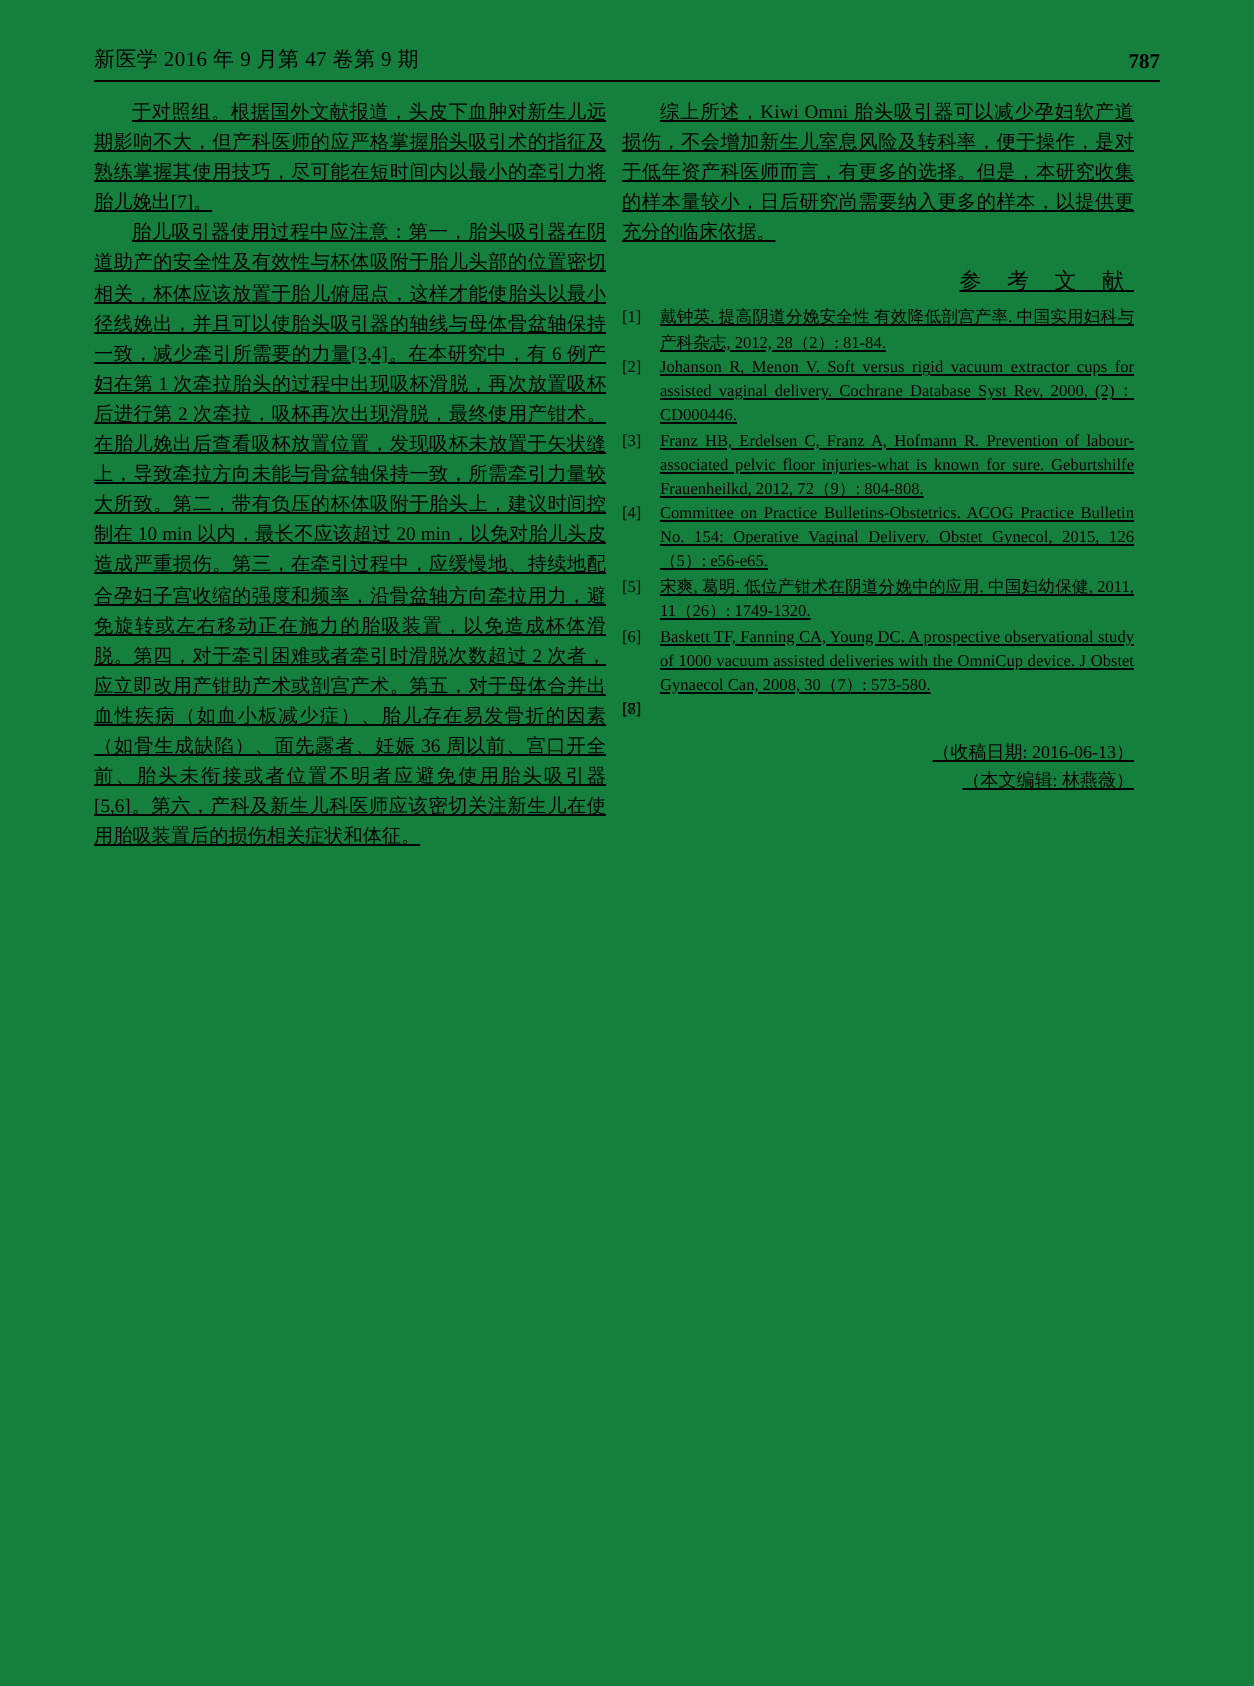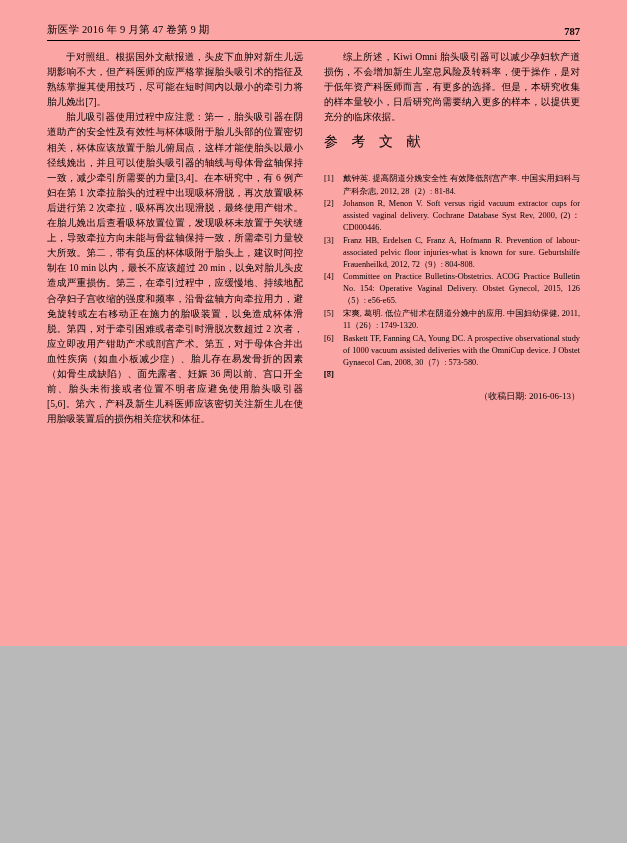--- a/index.html
+++ b/index.html
@@ -6,22 +6,22 @@
     margin: 0;
     padding: 0;
     background: #b9b9b9;
   }
   body {
     font-family: "Liberation Serif", "DejaVu Serif", serif;
   }
   .page {
     position: relative;
     width: 627px;
-    height: 646px;
-    background: #fca5a5;
+    height: 843px;
+    background: #15803d;
     margin: 0 auto;
     overflow: hidden;
     box-sizing: border-box;
   }
   .sheet {
     position: absolute;
     left: 47px;
     top: 18px;
     width: 533px;
     height: 620px;
@@ -46,40 +46,41 @@
   .runhead .pageno {
     position: absolute;
     right: 0;
     bottom: 3px;
     font-size: 10.5px;
     font-weight: bold;
     color: #000;
   }
   .cols {
     display: flex;
-    gap: 21px;
+    gap: 8px;
+    text-decoration: underline;
   }
   .col {
     width: 256px;
   }
   p.body {
     margin: 0;
     font-size: 9.6px;
     line-height: 15.1px;
     text-align: justify;
     text-justify: inter-ideograph;
     color: #000;
     text-indent: 19px;
   }
 
   .refs-title {
-    text-align: left;
-    font-size: 14px;
+    text-align: right;
+    font-size: 11px;
     letter-spacing: 5px;
-    margin: 9px 0 22px 0;
+    margin: 9px 0 5px 0;
     color: #000;
   }
   ul.reflist {
     list-style: none;
     margin: 0;
     padding: 0;
   }
   ul.reflist li {
     position: relative;
     padding-left: 19px;
@@ -157,18 +158,19 @@
           <li>
             <span class="num">[7]</span>
           </li>
           <li>
             <span class="num">[8]</span>
           </li>
         </ul>
 
         <div class="tail">
           <div>（收稿日期: 2016-06-13）</div>
+          <div>（本文编辑: 林燕薇）</div>
         </div>
       </div>
 
     </div>
   </div>
 </div>
 
 </body></html>

